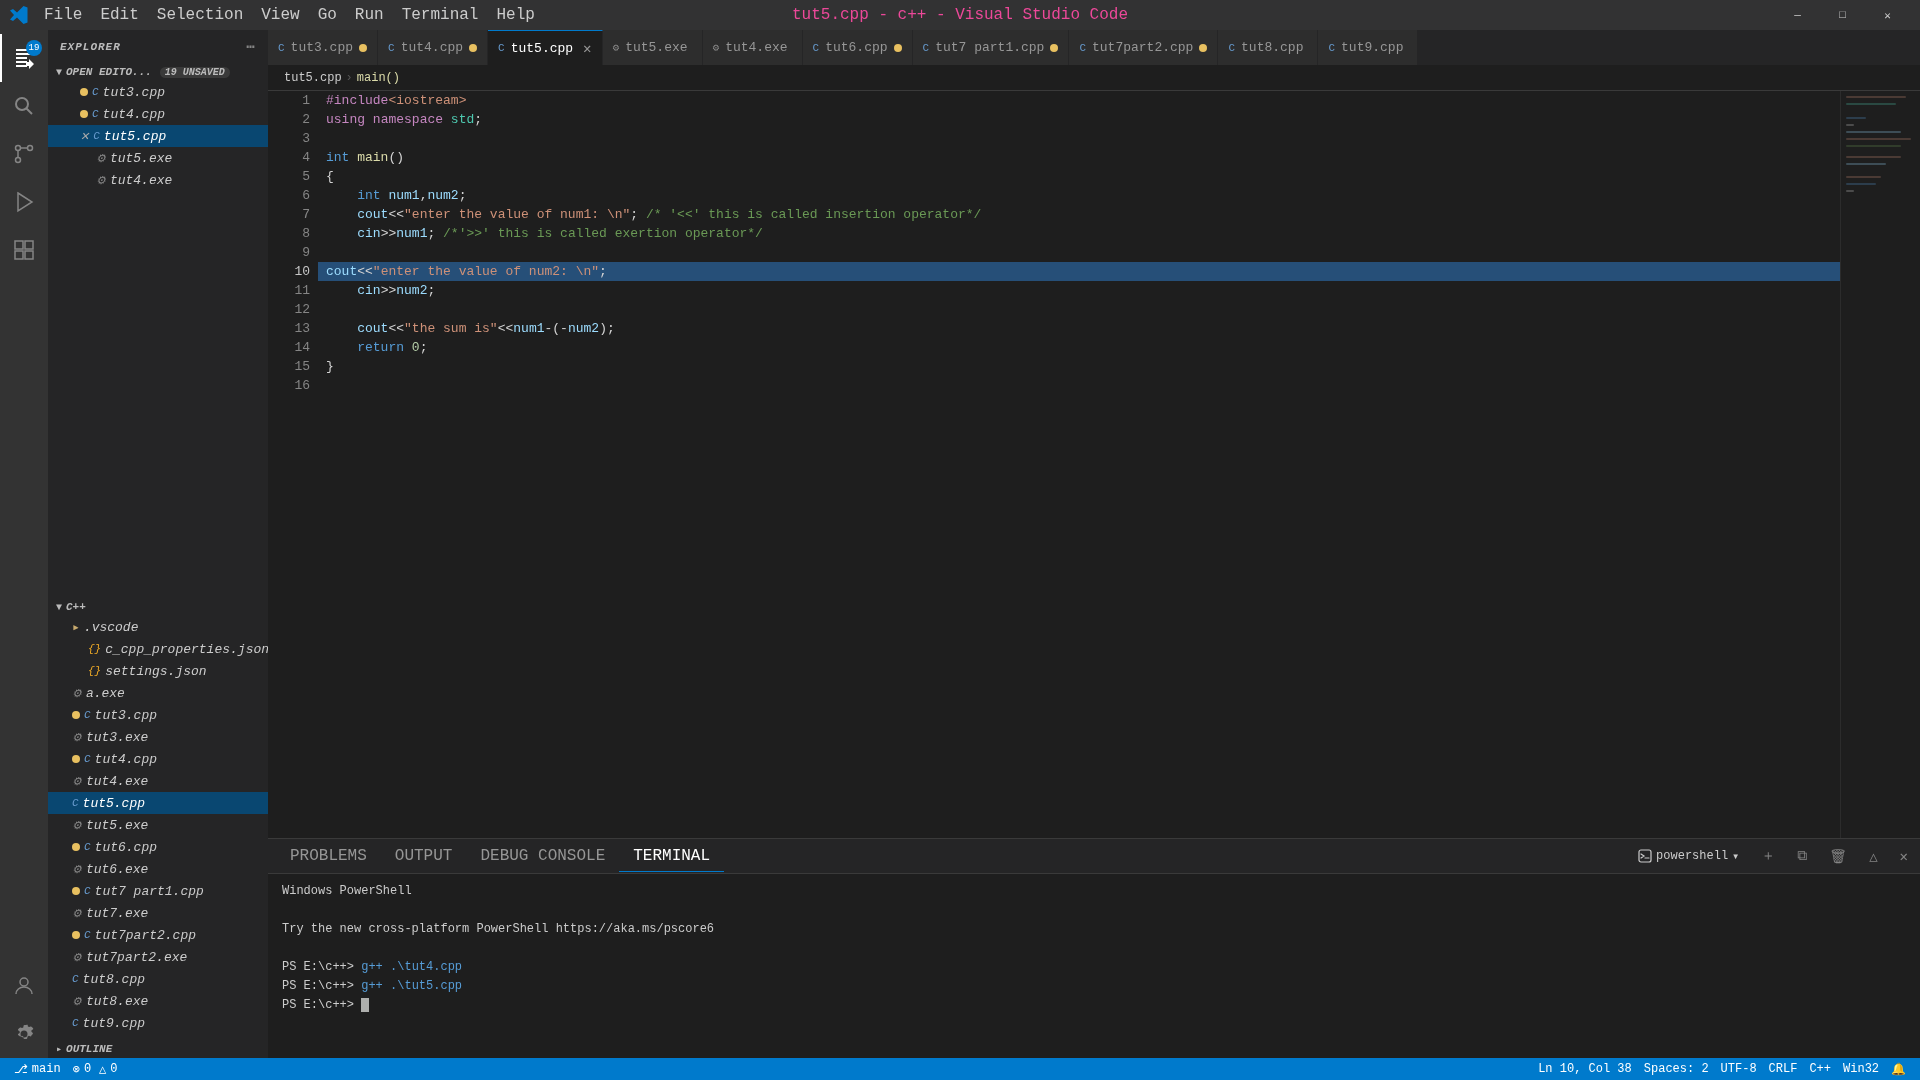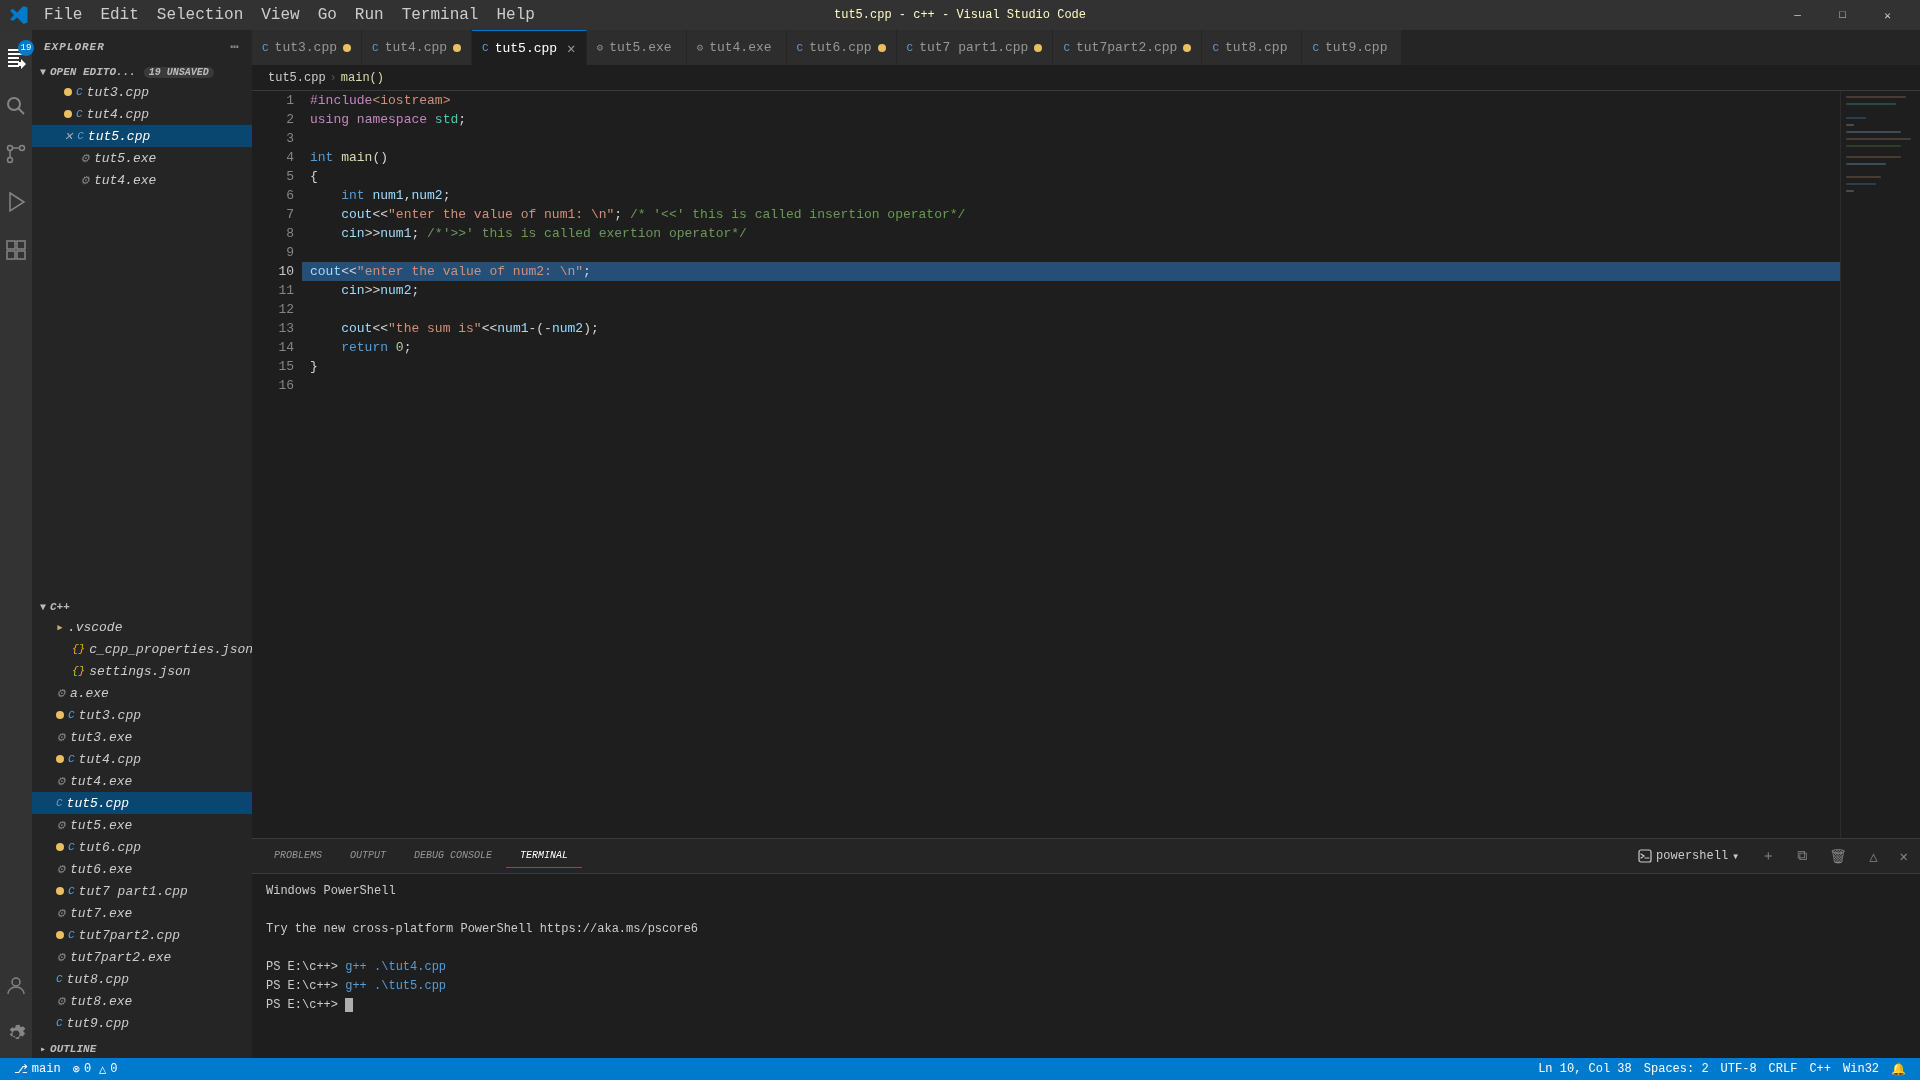--- a/index.html
+++ b/index.html
@@ -12,30 +12,30 @@
       display: flex;
       align-items: center;
       justify-content: space-between;
       padding: 0 10px;
       flex-shrink: 0;
       user-select: none;
     }
     #title-bar .title-left { display: flex; align-items: center; gap: 8px; }
     #title-bar .menu-items { display: flex; gap: 2px; }
     #title-bar .menu-item { font-size: 16px; color: #ccc; padding: 4px 8px; cursor: pointer; }
-    #title-bar .title-center { font-size: 12px; color: #fef9c3; position: absolute; left: 50%; transform: translateX(-50%); font-family: Liberation Mono, monospace; }
+    #title-bar .title-center { font-size: 16px; color: #ec4899; position: absolute; left: 50%; transform: translateX(-50%); font-family: Liberation Mono, monospace; }
     #title-bar .window-controls { display: flex; gap: 0; }
     #title-bar .win-btn { width: 45px; height: 30px; display: flex; align-items: center; justify-content: center; font-size: 11px; color: #ccc; cursor: pointer; }
 
     
     #main { display: flex; flex: 1; overflow: hidden; }
 
     
     #activity-bar {
-      width: 32px;
+      width: 48px;
       background: #333333;
       display: flex;
       flex-direction: column;
       align-items: center;
       padding-top: 4px;
       flex-shrink: 0;
     }
     .activity-icon {
       width: 48px;
       height: 48px;
@@ -230,25 +230,24 @@
       height: 35px;
       background: #252526;
       display: flex;
       align-items: center;
       padding: 0 8px;
       border-bottom: 1px solid #3a3a3a;
       gap: 0;
     }
     .panel-tab {
       padding: 6px 14px;
-      font-size: 10px;
+      font-size: 16px;
       color: #969696;
       cursor: pointer;
       border-bottom: 1px solid transparent;
-      font-style: italic;
     }
     .panel-tab.active { color: #ffffff; border-bottom: 1px solid #007acc; }
     .panel-actions {
       margin-left: auto;
       display: flex;
       align-items: center;
       gap: 14px;
     }
     .panel-action-btn {
       color: #858585;

